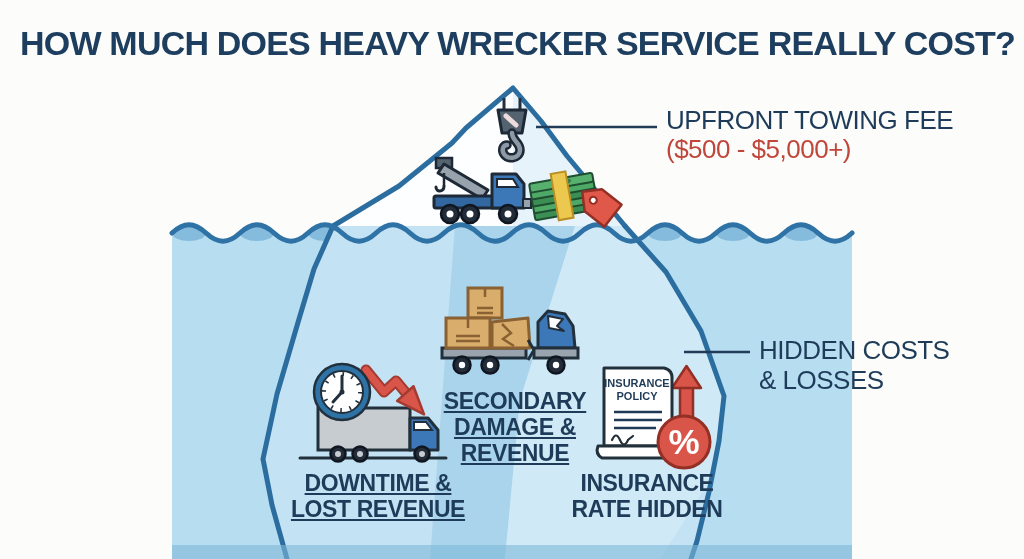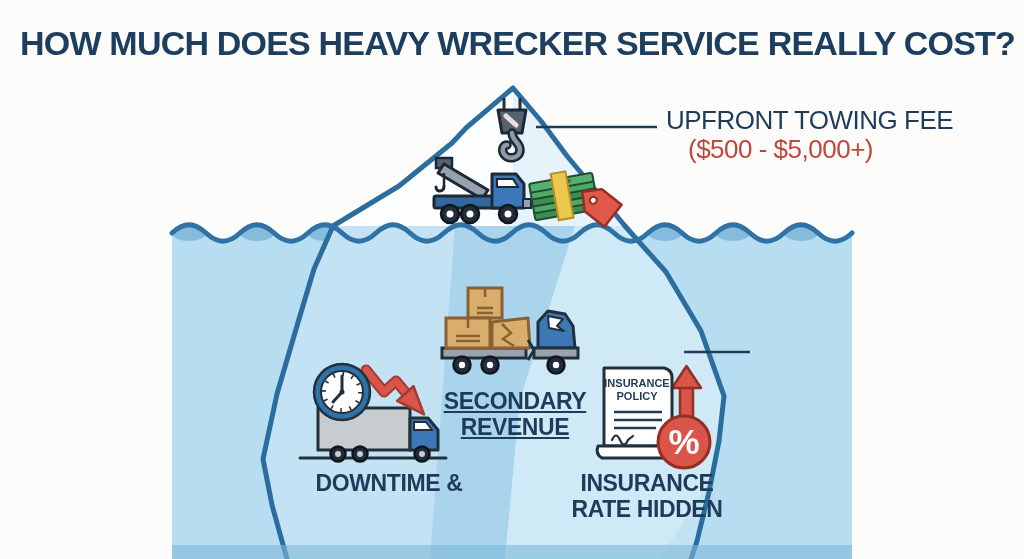--- a/index.html
+++ b/index.html
@@ -13,28 +13,28 @@
   .abs { position:absolute; }
   svg text { font-family:"Liberation Sans", sans-serif; }
 
   .page-title {
     left:0; right:0; top:24px; text-align:center;
     font-size:34px; font-weight:700; letter-spacing:-0.8px;
     color:var(--title-navy,#1d3e5e); white-space:nowrap;padding-left:11px;
   }
   .callout { font-weight:400; letter-spacing:-0.5px; }
   .callout .l1 { color:var(--label-navy,#1e3c59); }
-  .callout .l2 { color:var(--price-red,#c0453a);margin-left:22px; }
+  .callout .l2 { color:var(--price-red,#c0453a); }
   .upfront-label { left:666px; top:106px; font-size:26px; line-height:29px; }
   .hidden-label  { left:759px; top:335px; font-size:26px; line-height:30px; color:var(--label-navy,#1e3c59); }
   .item-label {
     font-size:23px; line-height:26px; font-weight:700; letter-spacing:-0.4px;
     color:var(--label-navy,#1e3c59); text-align:center;
   }
-  .downtime-label  { left:294px; top:470px; width:190px; }
+  .downtime-label  { left:283px; top:470px; width:190px;text-decoration:underline; }
   .secondary-label { left:425px; top:388px; width:180px;text-decoration:underline; }
   .insurance-label { left:557px; top:470px; width:180px; }
 </style>
 </head>
 <body style="--background: #fcfcfa; --title-navy: #1d3e5e; --label-navy: #1e3c59; --price-red: #c0453a; --water-fill: #b7ddf1; --ice-stroke: #2c6da0; --wave-stroke: #2e72a6; --iceberg-above-fill: #fdfeff; --iceberg-below-fill: #c3e2f3; --icon-red: #d95449; --icon-blue: #3c78b8; --icon-green: #4ea866; --icon-tan: #d9ad6b;">
 
 <div class="stage">
 
   <svg class="abs" style="left:0;top:0" width="1024" height="559" viewBox="0 0 1024 559">
 
@@ -210,27 +210,33 @@
     <text x="92" y="96" text-anchor="middle" font-size="35" font-weight="bold" fill="#ffffff">%</text>
   </svg>
 
   <div class="abs page-title">HOW MUCH DOES HEAVY WRECKER SERVICE REALLY COST?</div>
 
   <div class="abs callout upfront-label">
     <div class="l1">UPFRONT TOWING FEE</div>
     <div class="l2">($500 - $5,000+)</div>
   </div>
 
+  <div class="abs callout hidden-label">
+    <div>HIDDEN COSTS</div>
+    <div>&amp; LOSSES</div>
+  </div>
 
   <div class="abs item-label downtime-label">
     <div>DOWNTIME &amp;</div>
+    <div>LOST REVENUE</div>
   </div>
 
   <div class="abs item-label secondary-label">
     <div>SECONDARY</div>
+    <div>DAMAGE &amp;</div>
     <div>REVENUE</div>
   </div>
 
   <div class="abs item-label insurance-label">
     <div>INSURANCE</div>
     <div>RATE HIDDEN</div>
   </div>
 
 </div>
 

